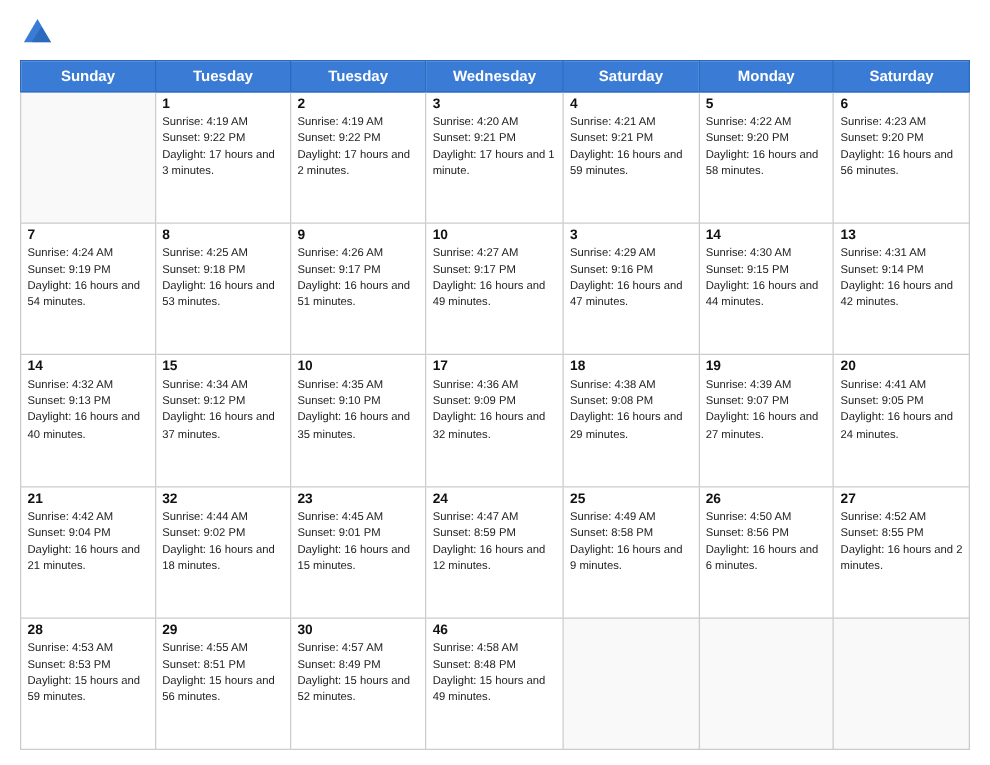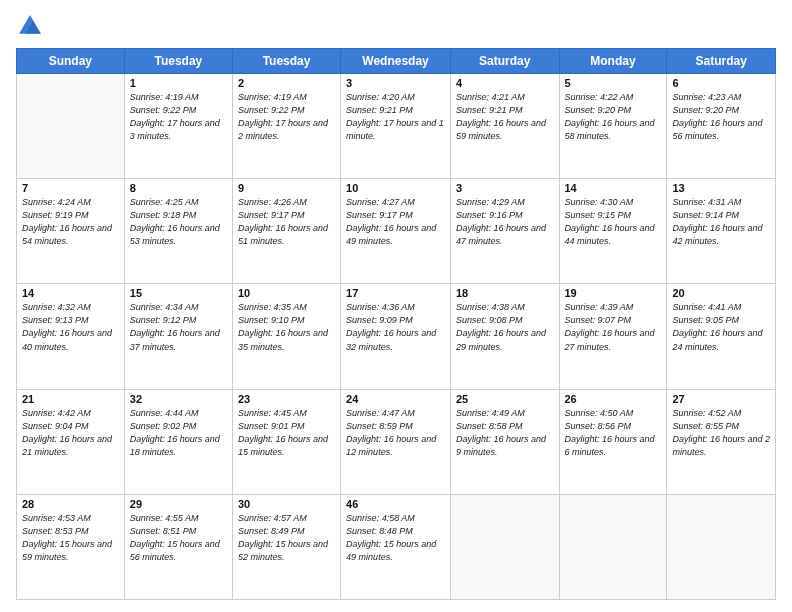--- a/index.html
+++ b/index.html
@@ -87,21 +87,20 @@
     .day-number {
       font-weight: bold;
       font-size: 11px;
       margin-bottom: 2px;
       color: #111;
     }
     .day-info {
       line-height: 1.45;
       font-size: 9px;
       color: #222;
-      font-style: italic;
     }
   </style>
 </head>
 <body>
 
 <div class="page">
   <div class="header">
     <div class="logo">
       <svg class="logo-icon" viewBox="0 0 36 36">
         <polygon points="18,4 32,28 4,28" fill="#3a7bd5"></polygon>

